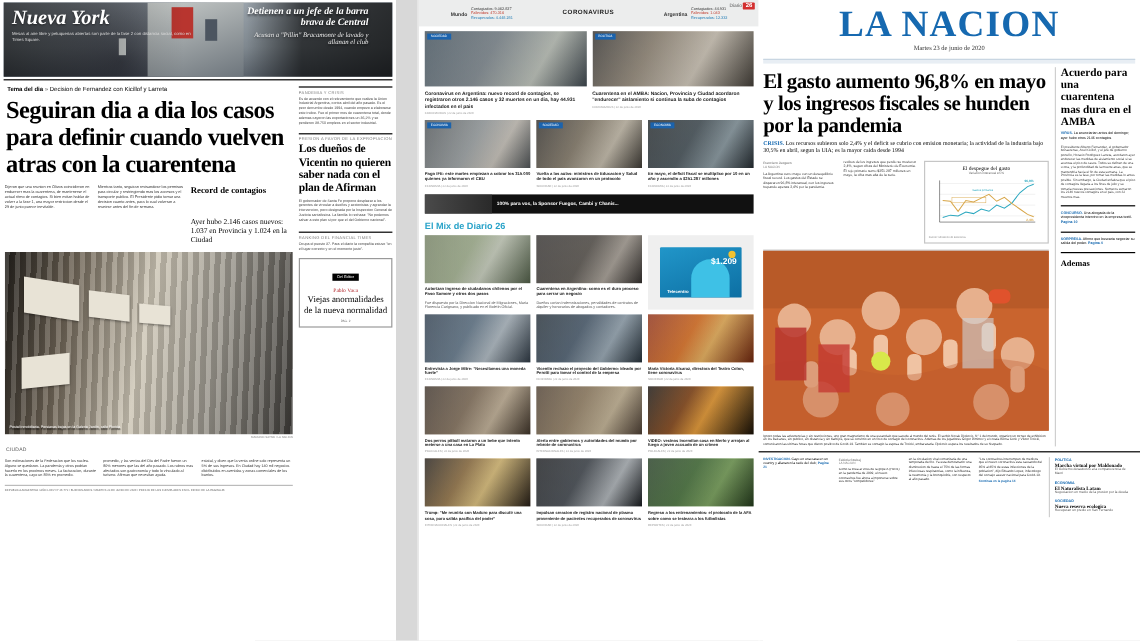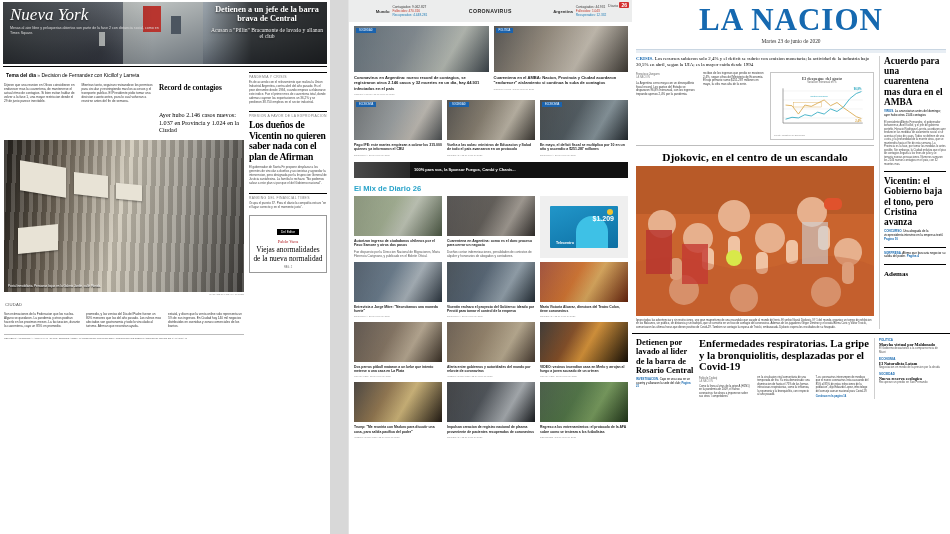--- a/index.html
+++ b/index.html
@@ -13,26 +13,26 @@
   .ph:after{content:"";position:absolute;inset:0;
      background:linear-gradient(135deg,rgba(255,255,255,.20),rgba(0,0,0,.25));}
   .rule{background:#000;height:1px;width:100%;}
   .thinrule{background:#bdbdbd;height:1px;width:100%;}
 
   
   #clarin{left:0;top:0;width:330px;height:534px;background:#fff;}
   #clarin .topbanner{position:relative;height:62px;margin:2px 3px 0 3px;overflow:hidden;
       background:linear-gradient(100deg,#6f7b87 0%,#8b949c 35%,#b9bcbb 55%,#6a737c 100%);}
   #clarin .tb-left{position:absolute;left:7px;top:4px;color:#fff;z-index:3;}
-  #clarin .tb-left .t1{font-family:"Liberation Serif",serif;font-weight:normal;font-style:italic;
+  #clarin .tb-left .t1{font-family:"Liberation Serif",serif;font-weight:bold;font-style:italic;
       font-size:17px;line-height:18px;text-shadow:0 1px 2px rgba(0,0,0,.55);}
   #clarin .tb-left .t2{font-family:"Liberation Serif",serif;font-size:14px;line-height:15px;
       color:#e9e9e9;text-shadow:0 1px 2px rgba(0,0,0,.55);}
   #clarin .tb-left .t3{font-size:3.6px;line-height:4.6px;color:#dcdcdc;width:150px;margin-top:2px;}
-  #clarin .tb-right{position:absolute;right:4px;top:3px;width:112px;color:#fff;z-index:3;text-align:center;}
+  #clarin .tb-right{position:absolute;right:20px;top:3px;width:112px;color:#fff;z-index:3;text-align:right;font-style:italic;}
   #clarin .tb-right .r1{font-family:"Liberation Serif",serif;font-weight:bold;font-size:8.2px;
       line-height:9.4px;text-shadow:0 1px 2px rgba(0,0,0,.6);}
   #clarin .tb-right .r2{font-family:"Liberation Serif",serif;font-size:5.6px;line-height:6.6px;
       margin-top:3px;color:#ececec;text-shadow:0 1px 2px rgba(0,0,0,.6);}
   #clarin .tb-photo{position:absolute;inset:0;
       background:
         radial-gradient(circle at 30% 80%, rgba(20,20,30,.55), transparent 45%),
         linear-gradient(180deg,#9aa3ab 0%, #7f888f 60%, #59616a 100%);}
   #clarin .tb-photo:before{content:"";position:absolute;left:120px;top:0;width:80px;height:62px;
       background:linear-gradient(160deg,#c8ccca,#6d757c);}
@@ -182,20 +182,21 @@
     </div>
 
     <div class="rule" style="margin:2px 3px 0 3px;width:324px"></div>
 
     <div class="body" style="width:240px">
       <div class="temadia">
         <b>Tema del dia</b>
         <span style="color:#555"> » </span>
         <span>Decision de Fernandez con Kicillof y Larreta</span>
       </div>
+      <div class="bigheadline">Seguiran dia a dia los casos para definir cuando vuelven atras con la cuarentena</div>
 
       <div class="cols">
         <div class="c blur" style="font-size:3.2px;line-height:4.1px;color:#333">Dijeron que una reunion en Olivos coincidieron en endurecer mas la cuarentena, de mantenerse el actual ritmo de contagios. Si bien evitan hablar de volver a la fase 1, una mayor restriccion desde el 29 de junio parece inevitable.</div>
         <div class="c blur" style="font-size:3.2px;line-height:4.1px;color:#333">Mientras tanto, seguiran revisandose los permisos para circular y restringiendo mas los accesos y el transporte publico. El Presidente pidio tomar una decision cuanto antes, para lo cual volveran a reunirse antes del fin de semana.</div>
         <div class="recbox">
           <div class="h">Record de contagios</div>
           <div class="d">Ayer hubo 2.146 casos nuevos: 1.037 en Provincia y 1.024 en la Ciudad</div>
         </div>
       </div>
 
@@ -391,20 +392,21 @@
   <div class="paper" id="lanacion">
 
     <div class="masthead">
       <div class="logo">LA NACION</div>
       <div class="date">Martes 23 de junio de 2020</div>
     </div>
     <div class="mhrule"></div>
 
     <div class="cols">
       <div class="main">
+        <h1>El gasto aumento 96,8% en mayo y los ingresos fiscales se hunden por la pandemia</h1>
         <div class="bajada">
           <b>CRISIS.</b>
           <span>Los recursos subieron solo 2,4% y el deficit se cubrio con emision monetaria; la actividad de la industria bajo 30,5% en abril, segun la UIA; es la mayor caida desde 1994</span>
         </div>
         <div class="sub3">
           <div class="col">
             <div class="byline">
               <span style="display:inline;font-weight:bold">Francisco Jueguen</span>
               <span>LA NACION</span>
             </div>
@@ -432,21 +434,20 @@
                 <text x="136" y="6" font-size="4.2" fill="#2aa7bf" text-anchor="end" font-weight="bold">96,8%</text>
                 <text x="136" y="56" font-size="4.2" fill="#d8a648" text-anchor="end" font-weight="bold">2,4%</text>
                 <text x="70" y="18" font-size="3.6" fill="#2aa7bf" text-anchor="middle">Gastos primarios</text>
               </svg>
               <div class="src blur">Fuente: Ministerio de Economia</div>
             </div>
           </div>
         </div>
 
         <div class="thinrule" style="margin:5px 0 0 0"></div>
-        <div class="djt">Djokovic, en el centro de un escandalo</div>
         <div class="djphoto">
           <svg viewBox="0 0 238 150" width="238" height="150">
             <rect width="238" height="150" fill="#c9642e"></rect>
             <rect y="0" width="238" height="48" fill="#b85a28"></rect>
             <g fill="#e7b08d">
               <circle cx="26" cy="58" r="14"></circle>
                 <circle cx="62" cy="72" r="15"></circle>
               <circle cx="98" cy="50" r="16"></circle>
                 <circle cx="134" cy="72" r="15"></circle>
               <circle cx="176" cy="46" r="15"></circle>
@@ -477,53 +478,47 @@
 
       <div class="rail">
         <h3>Acuerdo para una cuarentena mas dura en el AMBA</h3>
         <div style="font-size:3px;line-height:3.8px">
           <b style="color:#1669b0">VIRUS.</b>
           <span class="blur">La anunciarian antes del domingo; ayer hubo otros 2146 contagios</span>
         </div>
         <div class="blur" style="font-size:2.7px;line-height:3.5px;color:#444;margin-top:3px">El presidente Alberto Fernandez, el gobernador bonaerense, Axel Kicillof, y el jefe de gobierno porteño, Horacio Rodriguez Larreta, acordaron ayer endurecer las medidas de aislamiento social si se acentua el pico de casos. Todos se definen de una u otra, y la profundidad de la muerte atras, que se mantendria hacia el fin de esta semana. La Provincia es la fase, por tomar las medidas lo antes posible. Sin embargo, la Ciudad enfatiza que el pico de contagios llegaria a los fines de julio y se tomaria nuevas precauciones. Numeros sumaron los 2146 nuevos contagios en el pais, con 32 muertos mas.</div>
 
         <div class="sep"></div>
-        <h3>Vicentin: el Gobierno baja el tono, pero Cristina avanza</h3>
         <div style="font-size:3px;line-height:3.8px">
           <b style="color:#1669b0">CONCURSO.</b>
           <span class="blur">Una abogada de la vicepresidenta intervino en la empresa textil.</span>
           <span class="pagref">Pagina 10</span>
         </div>
 
         <div class="sep"></div>
         <div style="font-size:3px;line-height:3.8px">
           <b style="color:#1669b0">SORPRESA.</b>
           <span class="blur">Afirmo que buscaria negociar su salida del poder.</span>
           <span class="pagref">Pagina 4</span>
         </div>
 
         <div class="sep"></div>
         <h3 style="font-size:7px">Ademas</h3>
       </div>
     </div>
 
     <div class="bottom">
       <div class="bcol1">
-        <h4>Detienen por lavado al lider de la barra de Rosario Central</h4>
         <div style="font-size:2.8px;line-height:3.5px">
           <b style="color:#1669b0">INVESTIGACION.</b>
           <span class="blur">Cayo en una casa en un country y allanaron la sede del club;</span>
           <span class="pagref">Pagina 21</span>
         </div>
       </div>
       <div class="bcol2">
-        <h4>
-          <b>Enfermedades respiratorias.</b>
-          <span>La gripe y la bronquiolitis, desplazadas por el Covid-19</span>
-        </h4>
         <div style="display:flex;gap:5px">
           <div style="flex:1">
             <div class="byline" style="font-size:3.2px">
               <span style="display:inline;font-weight:bold">Fabiola Czubaj</span>
               <span>LA NACION</span>
             </div>
             <div class="blur" style="font-size:2.7px;line-height:3.4px;color:#333;margin-top:2px">Como la linea al virus de la gripe A (H1N1) en la pandemia de 2009, el nuevo coronavirus fue ahora a imponerse sobre sus otros "competidores"</div>
           </div>
           <div style="flex:1" class="blur">
             <div style="font-size:2.7px;line-height:3.4px;color:#333">en la circulacion viral comunitaria de una temporada de frio. Ya esta demostrado: una disminucion de hasta el 75% de las formas infecciosas respiratorias, como la influenza, la neumonia y la bronquiolitis, con respecto al año pasado.</div>

